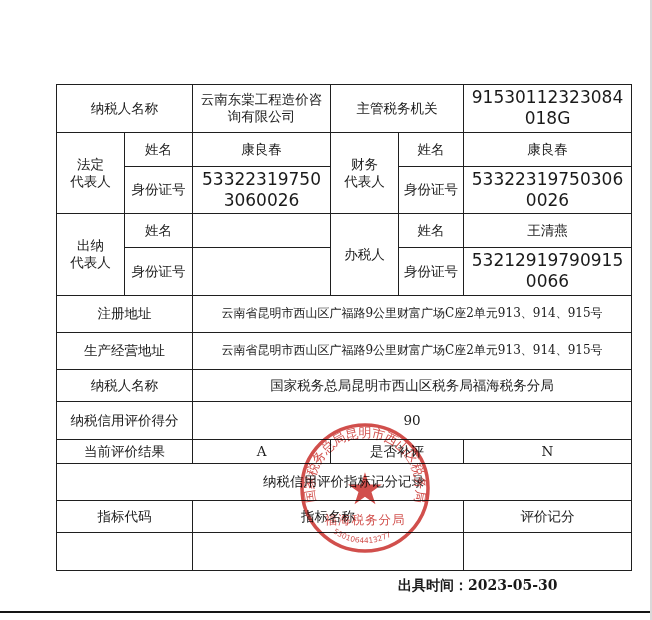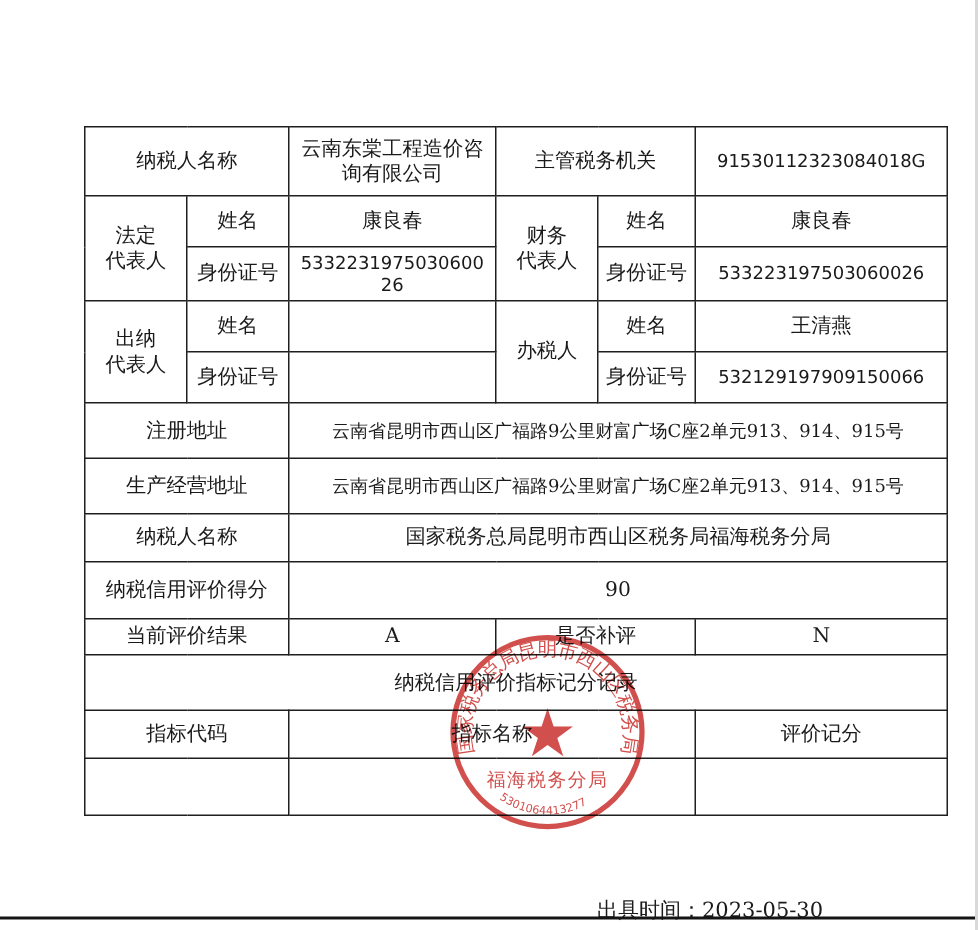--- a/index.html
+++ b/index.html
@@ -14,34 +14,34 @@
   table.doc{
     position:absolute;left:56px;top:84px;width:575px;
     border-collapse:collapse;table-layout:fixed;
     font-size:13.5px;
   }
   table.doc td{
     border:1.5px solid #1f1f1f;text-align:center;vertical-align:middle;
     padding:2px 4px;line-height:1.25;overflow:hidden;
   }
   td.grp{white-space:pre-line;}
-  td.num{font-family:"DejaVu Sans", sans-serif;font-size:12px;word-break:break-all;padding:2px 0;}
+  td.num{font-family:"DejaVu Sans", sans-serif;font-size:17px;word-break:break-all;padding:2px 0;}
   td.wrapnum{padding:2px 30px;line-height:1.3;}
   td.name-cell{padding:2px 4px;line-height:1.3;}
   td.addr{font-size:12px;padding:2px 34px;line-height:1.3;}
   .seal{
     position:absolute;left:290px;top:413px;
     opacity:0.85;mix-blend-mode:multiply;pointer-events:none;
   }
   .footer-authority{
     position:absolute;left:40px;top:566px;width:246px;
     text-align:center;font-size:13.5px;line-height:1.45;
   }
   .footer-date{
-    position:absolute;left:398px;top:598px;font-size:14px;
+    position:absolute;left:398px;top:577px;font-size:14px;font-weight:bold;
   }
   .page-bottom-edge{
     position:absolute;left:0;right:0;top:611px;height:2px;background:#151515;
   }
   .page-right-edge{
     position:absolute;right:0;top:0;bottom:0;width:2px;background:#d9d9d9;
   }
 </style>
 </head>
 <body>

